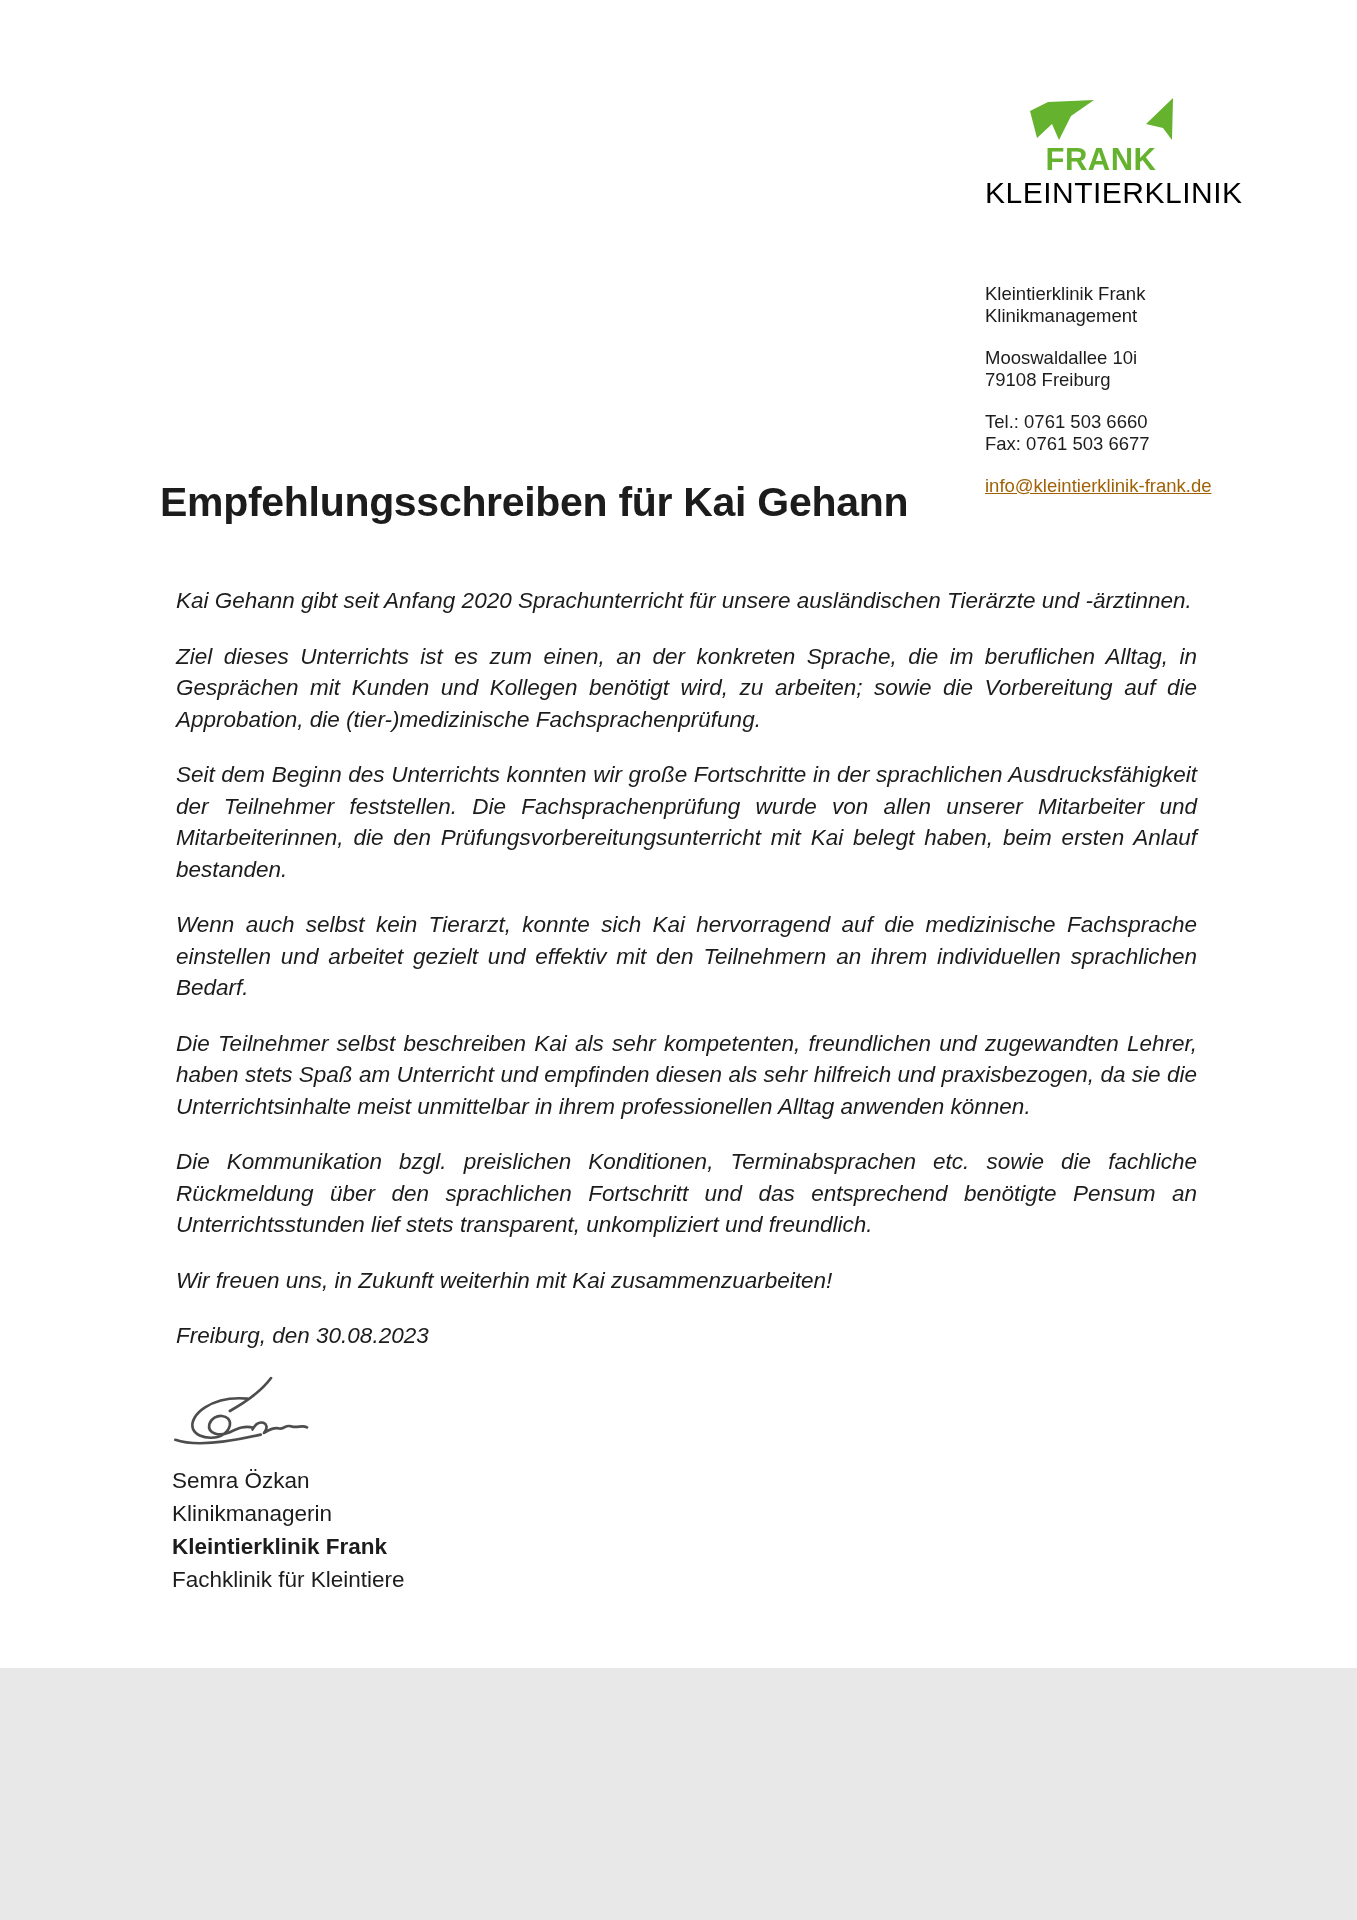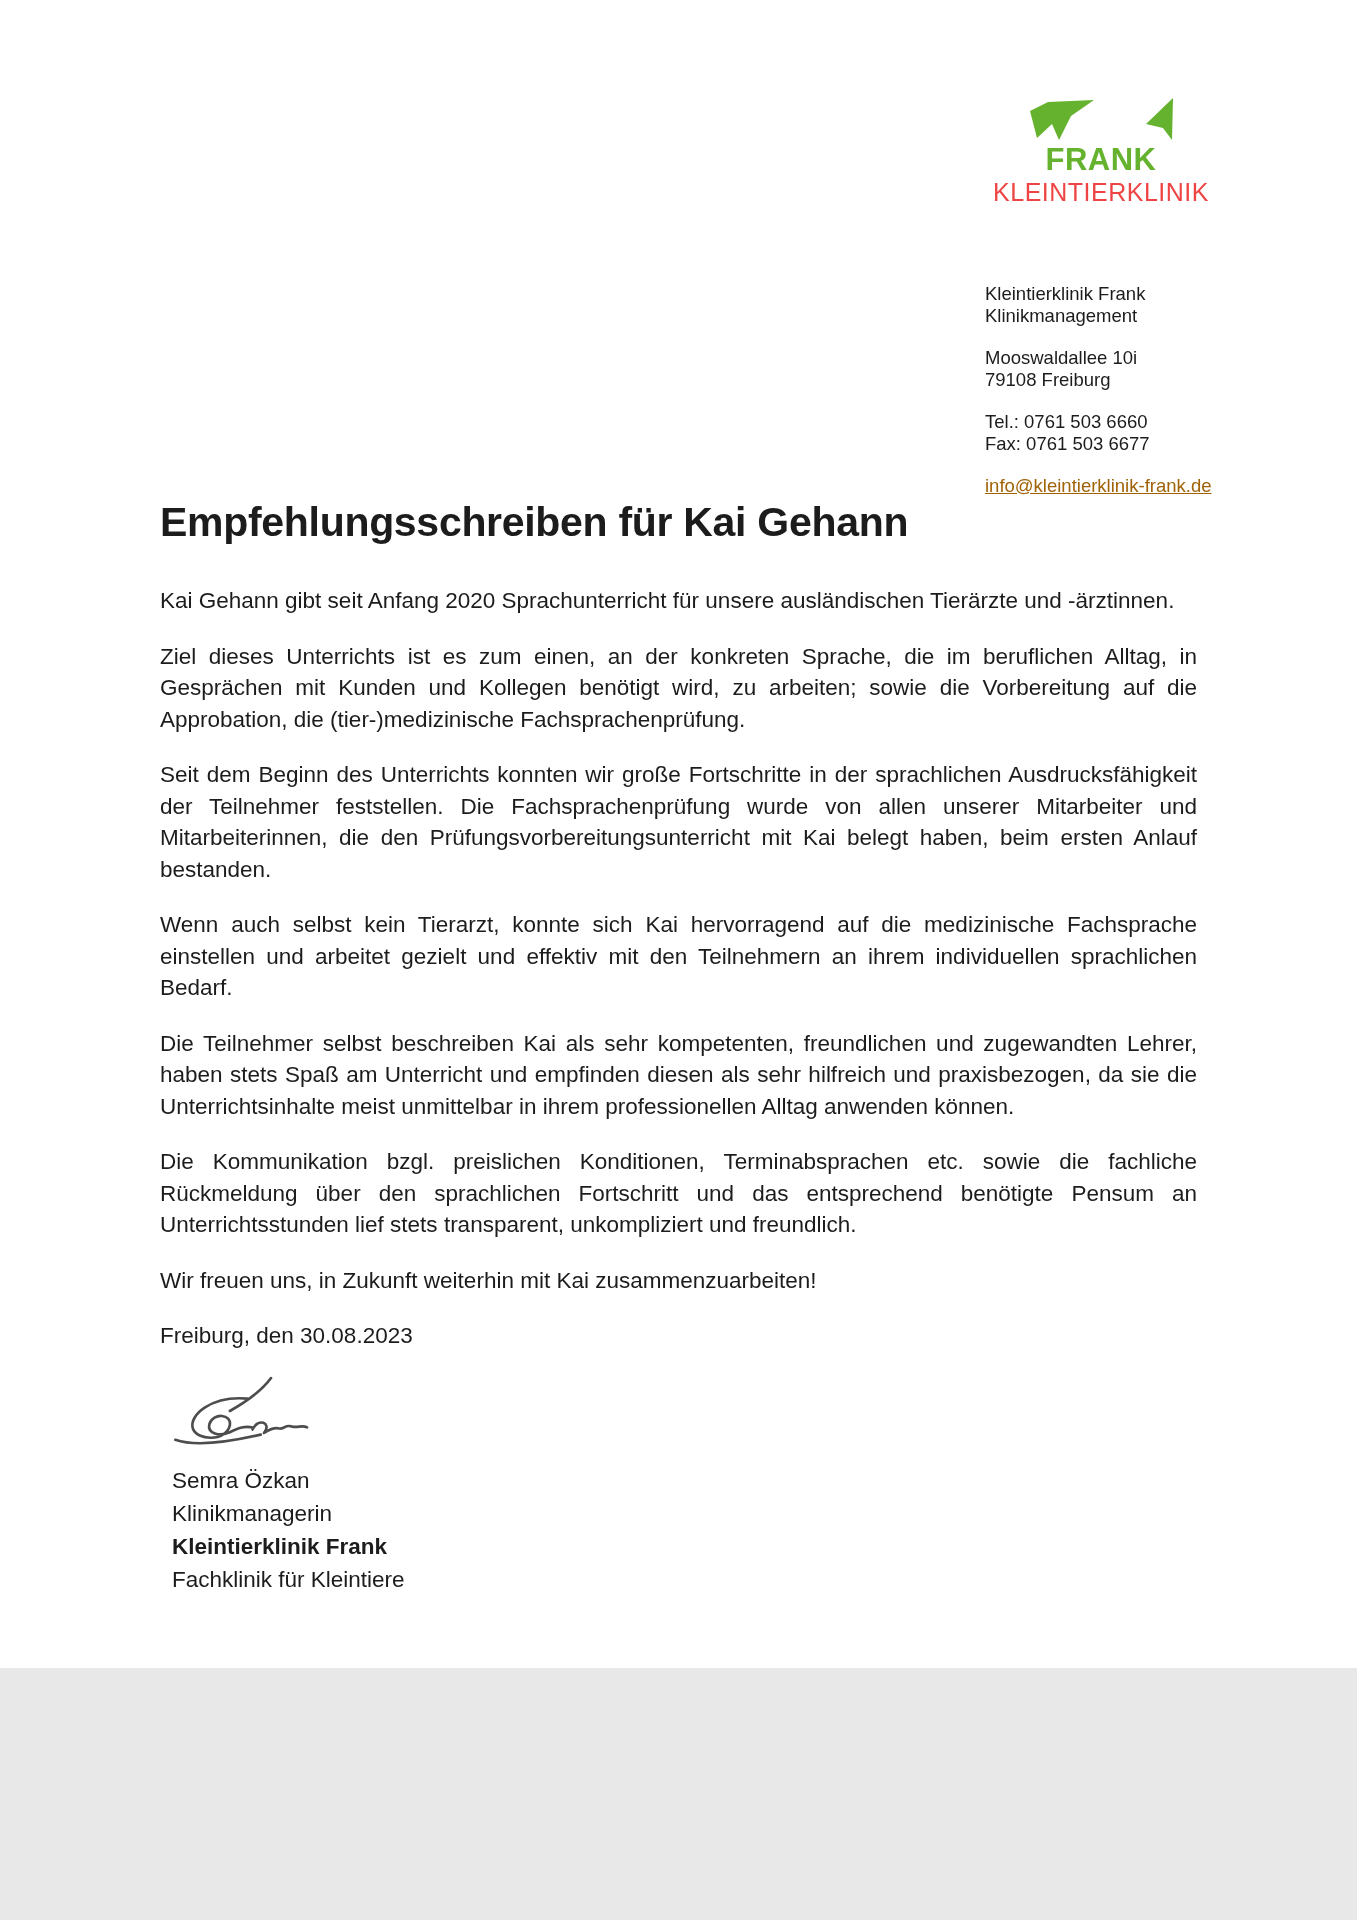--- a/index.html
+++ b/index.html
@@ -16,46 +16,47 @@
   .logo{
     position:absolute;left:985px;top:96px;width:232px;
     text-align:center;
   }
   .logo-mark{display:block;margin:0 auto 2px auto;width:150px;height:45px;}
   .logo-brand{
     color:#64b22d;font-weight:bold;font-size:31px;line-height:34px;
     letter-spacing:0.5px;
   }
   .logo-wordmark{
-    color:#ef4444;font-weight:400;font-size:25px;line-height:31px;
+    color:#000000;font-weight:400;font-size:30px;line-height:31px;
     letter-spacing:0.5px;white-space:nowrap;
   }
   
   .sender{
     position:absolute;left:985px;top:283px;width:260px;
     font-size:18.5px;line-height:21.5px;
   }
   .sender .group{margin:0 0 21px 0;}
   .sender a{color:#a16207;text-align:right;}
   
   .title{
-    position:absolute;left:160px;top:472px;width:900px;
+    position:absolute;left:160px;top:452px;width:900px;
     font-size:41px;font-weight:bold;line-height:46px;
     letter-spacing:-0.3px;white-space:nowrap;
   }
   
   .body{
     position:absolute;left:160px;top:585px;width:1037px;
     font-size:22.5px;line-height:31.5px;
   }
   .body p{
-    margin:0 0 24px 0;
+    margin:0 0 24px 16px;
     text-align:justify;
     text-align-last:left;
     hyphens:none;
+    font-style:italic;
   }
   .body p.single{text-align:right;}
   .dateline{margin:0 0 22px 0;}
   
   .signature{
     display:block;margin:22px 0 16px 10px;
     width:165px;height:72px;
   }
   .signer{font-size:22.5px;line-height:33px;margin-left:12px;}
   .signer .company{font-weight:bold;}

